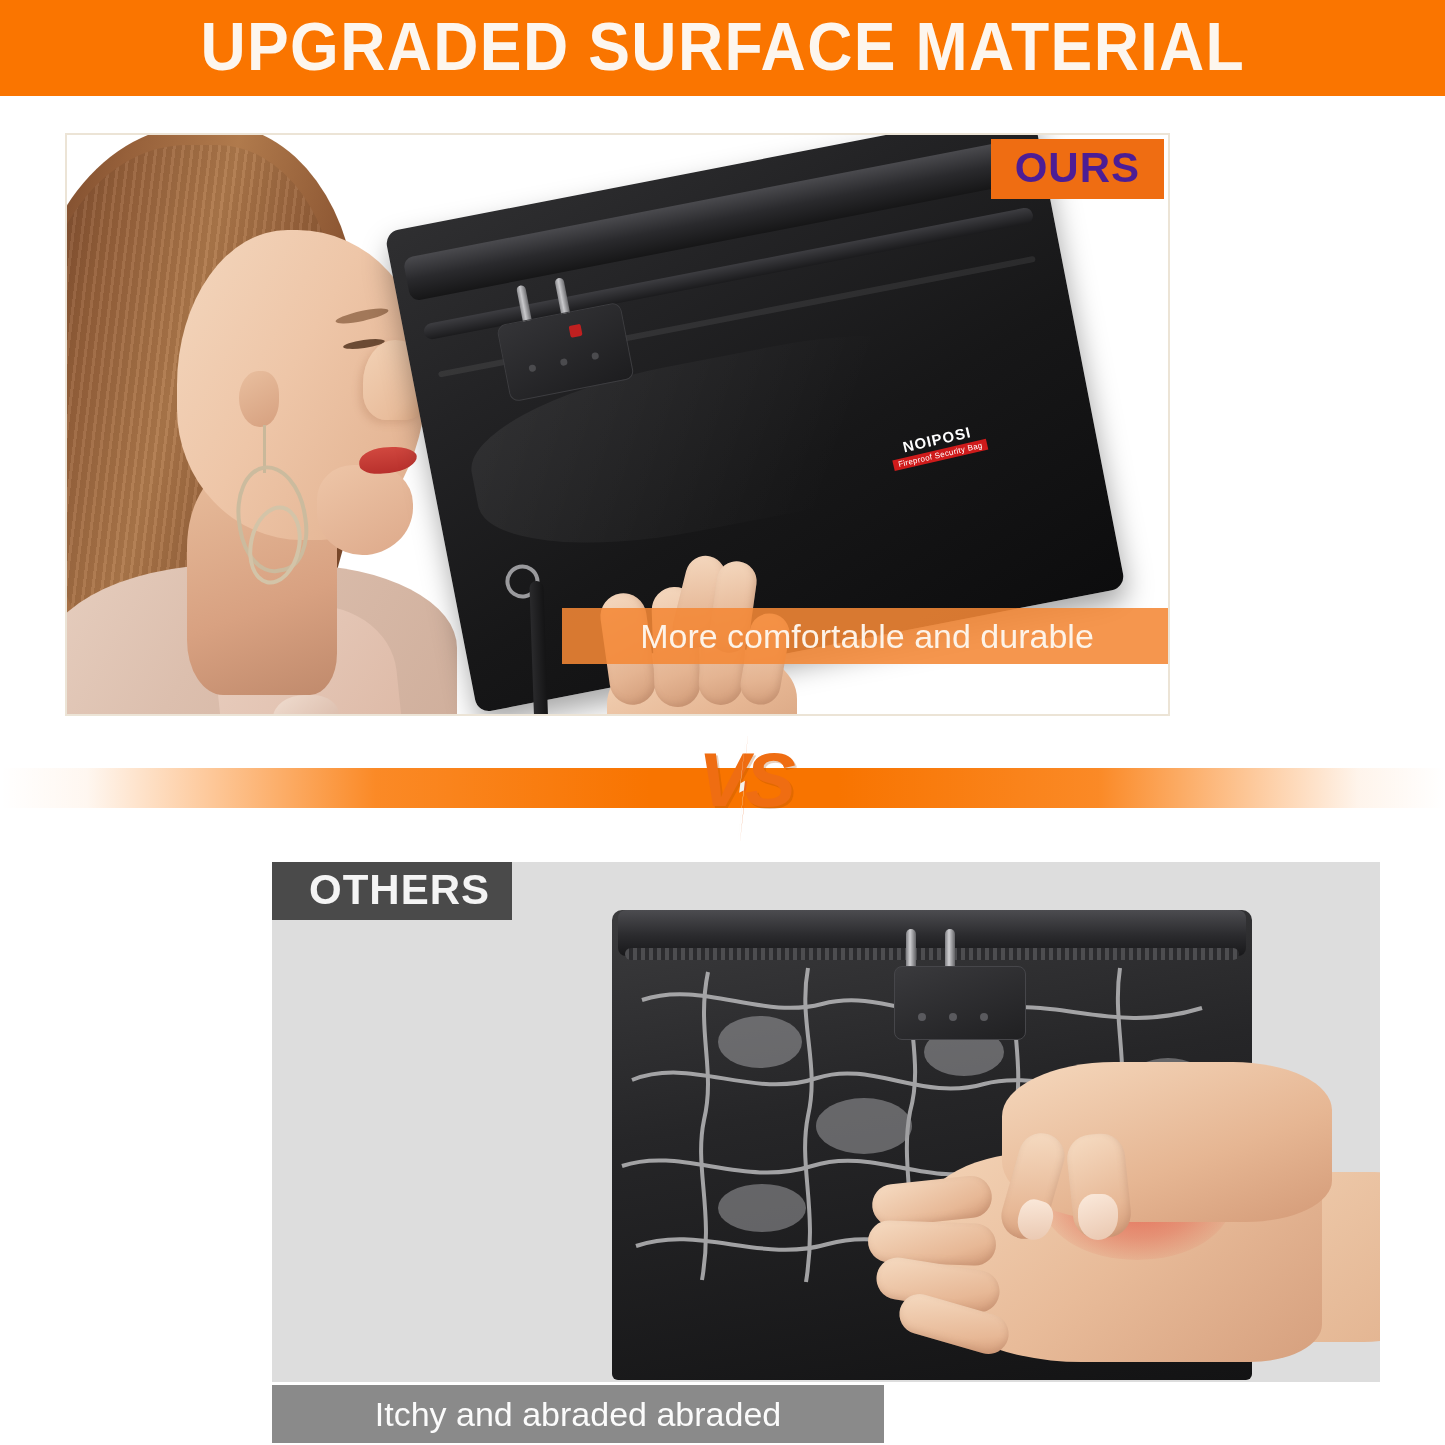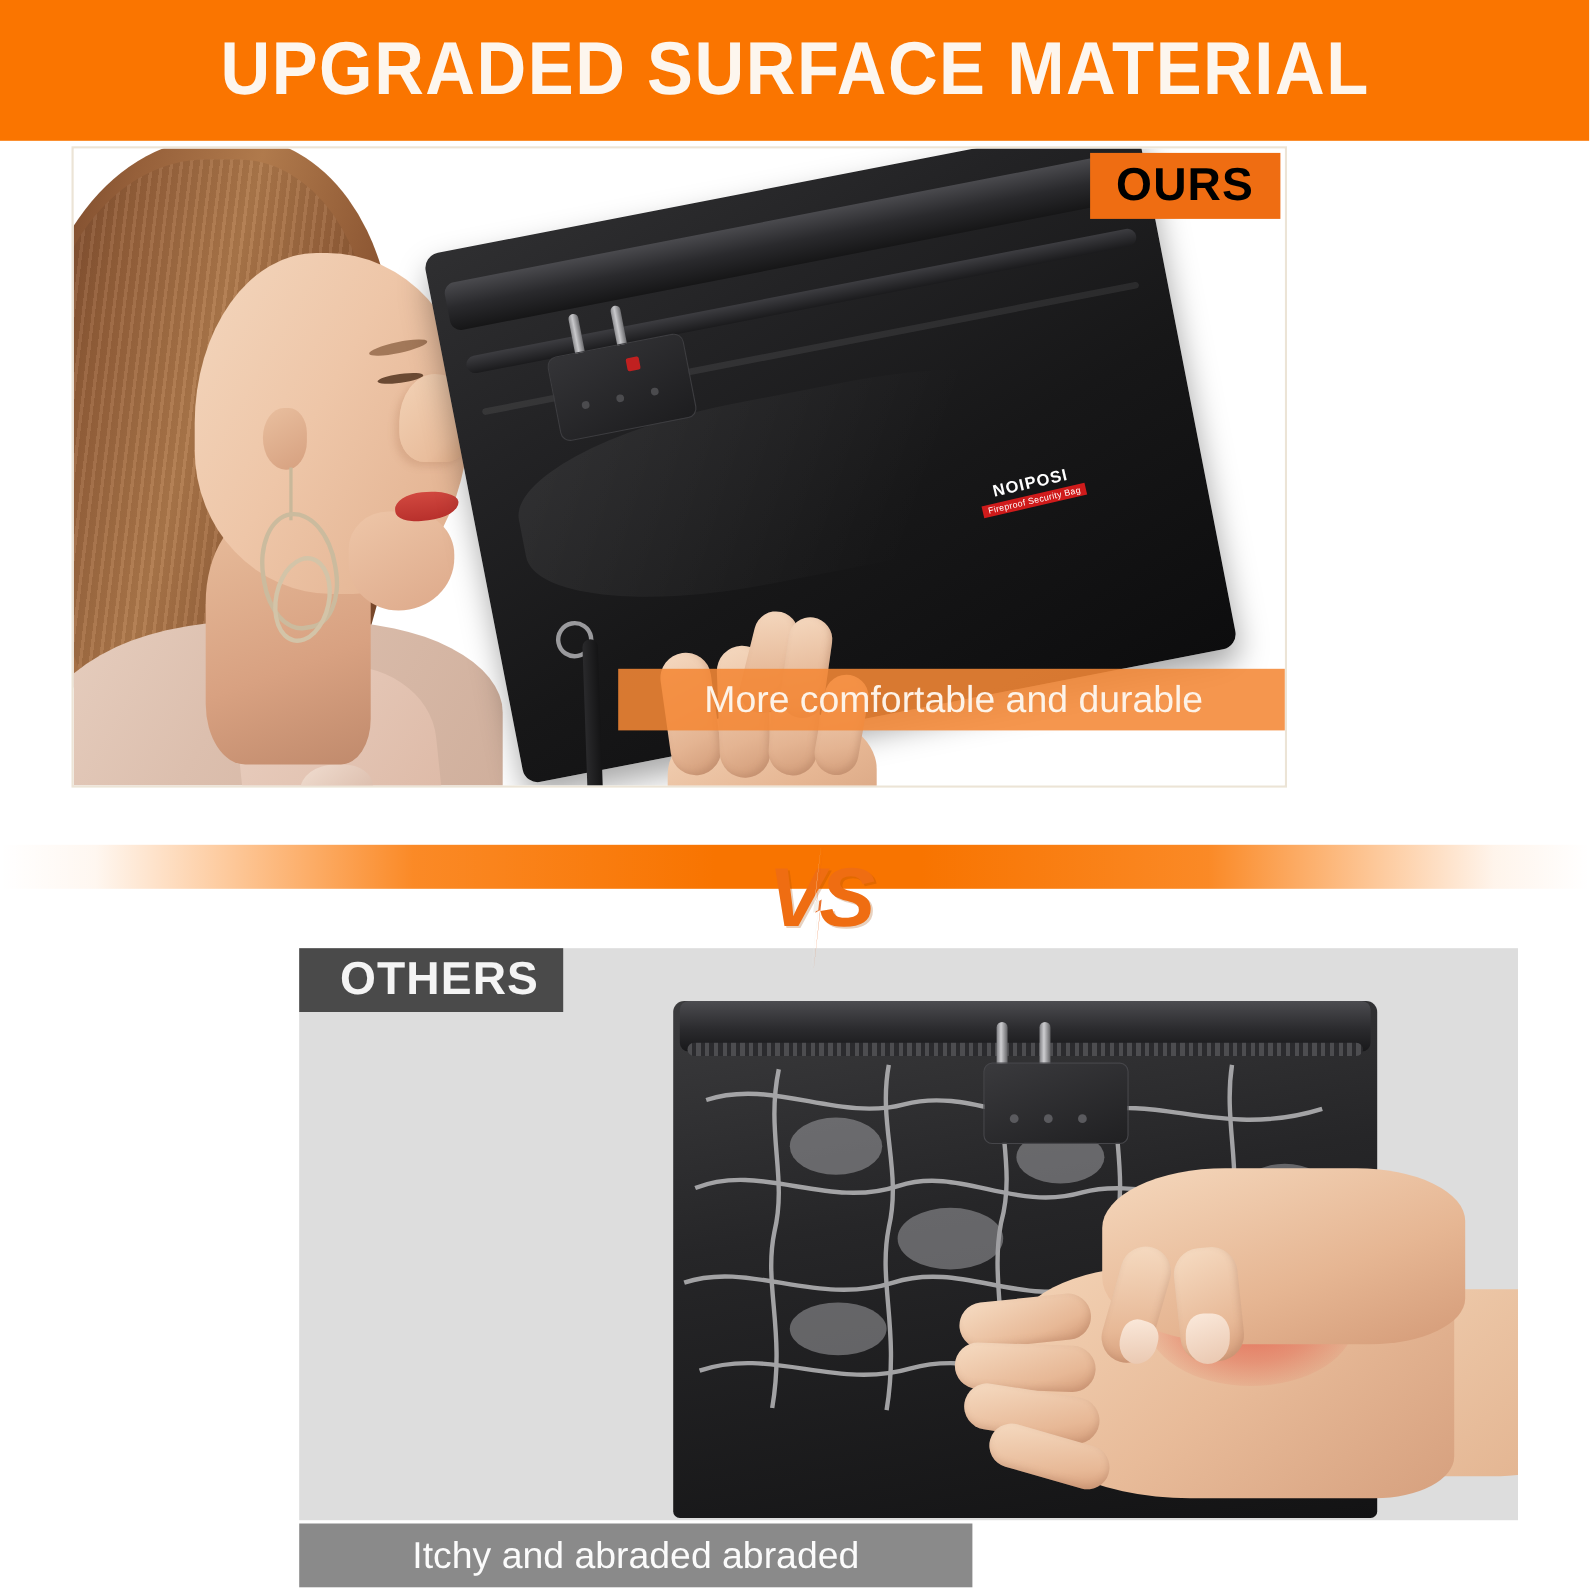--- a/index.html
+++ b/index.html
@@ -18,21 +18,21 @@
     background: #ffffff;
     overflow: hidden;
   }
 
   
   .header-banner {
     position: absolute;
     left: 0;
     top: 0;
     width: 1445px;
-    height: 128px;
+    height: 96px;
     background: #fa7500;
     display: flex;
     align-items: center;
     justify-content: center;
   }
   .header-title {
     color: #fdf6ee;
     font-family: "Liberation Sans", sans-serif;
     font-size: 68px;
     font-weight: bold;
@@ -391,21 +391,21 @@
   
   .ours-badge {
     position: absolute;
     right: 4px;
     top: 4px;
     background: #ef6d12;
     padding: 8px 24px 10px 24px;
     z-index: 10;
   }
   .ours-badge-text {
-    color: #000000;
+    color: #4c1d95;
     font-size: 42px;
     font-weight: bold;
     letter-spacing: 1px;
     line-height: 1;
     font-family: "Liberation Sans", sans-serif;
   }
 
   
   .ours-caption {
     position: absolute;
@@ -444,21 +444,20 @@
       rgba(250,117,0,0.08) 94%,
       rgba(250,117,0,0) 100%);
   }
   .vs-wrap {
     position: absolute;
     left: 690px;
     top: 734px;
     width: 110px;
     height: 110px;
     z-index: 12;
-    margin-top: 37px;
   }
   .vs-text {
     position: absolute;
     left: 0;
     top: 8px;
     width: 110px;
     text-align: center;
     color: #ef6d12;
     font-size: 76px;
     font-weight: bold;

